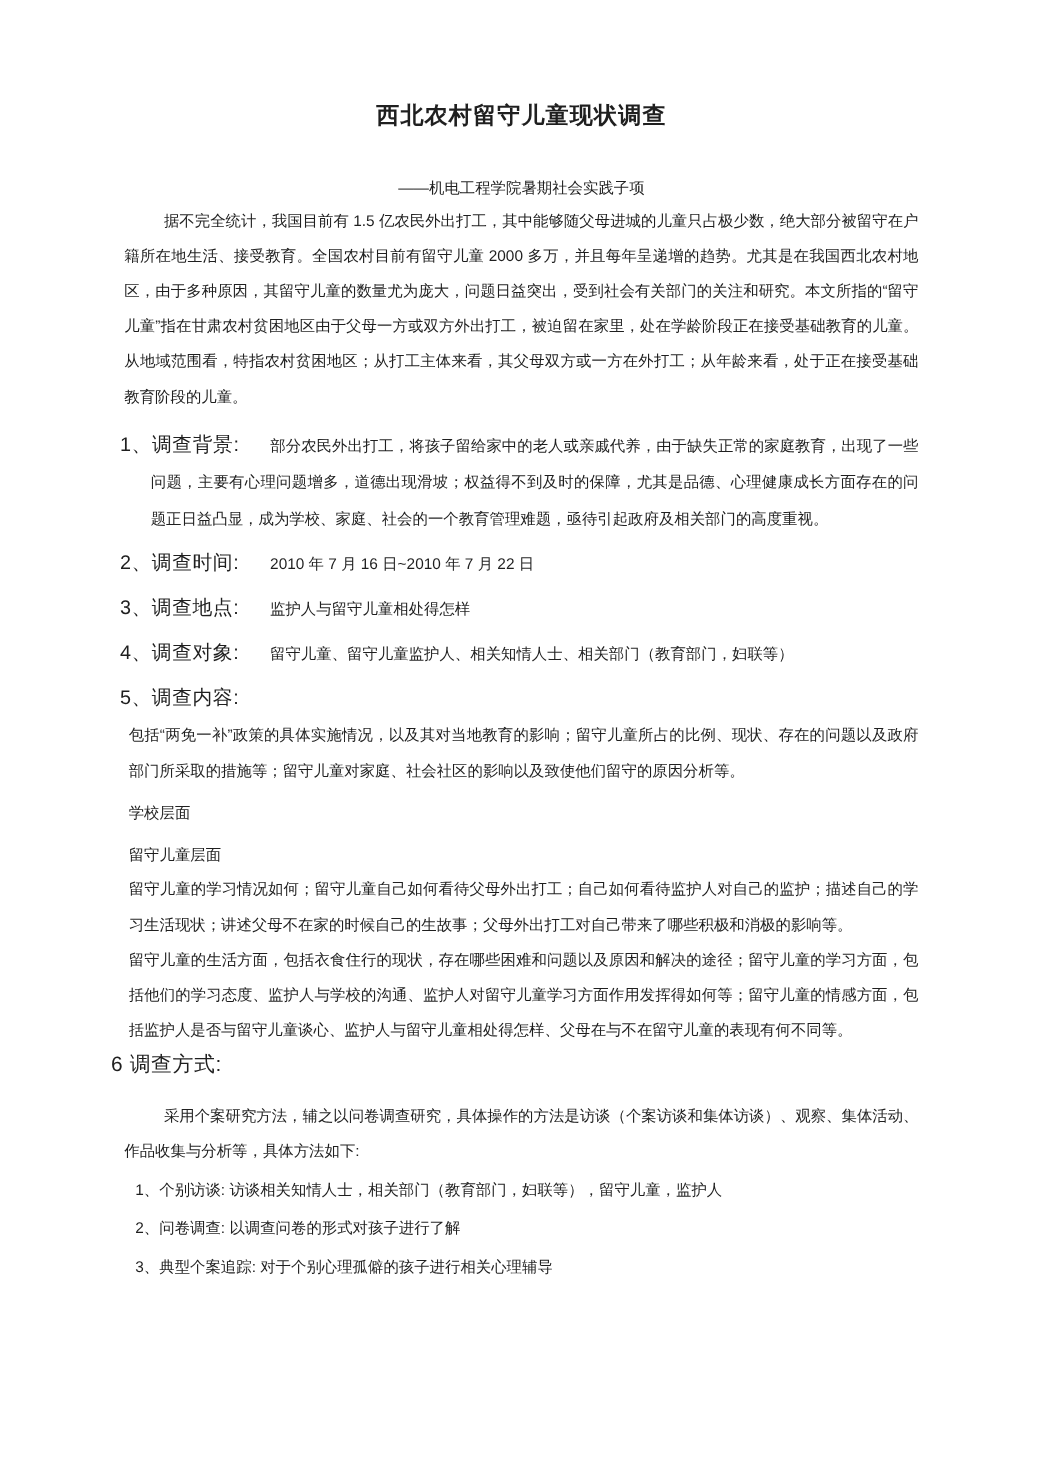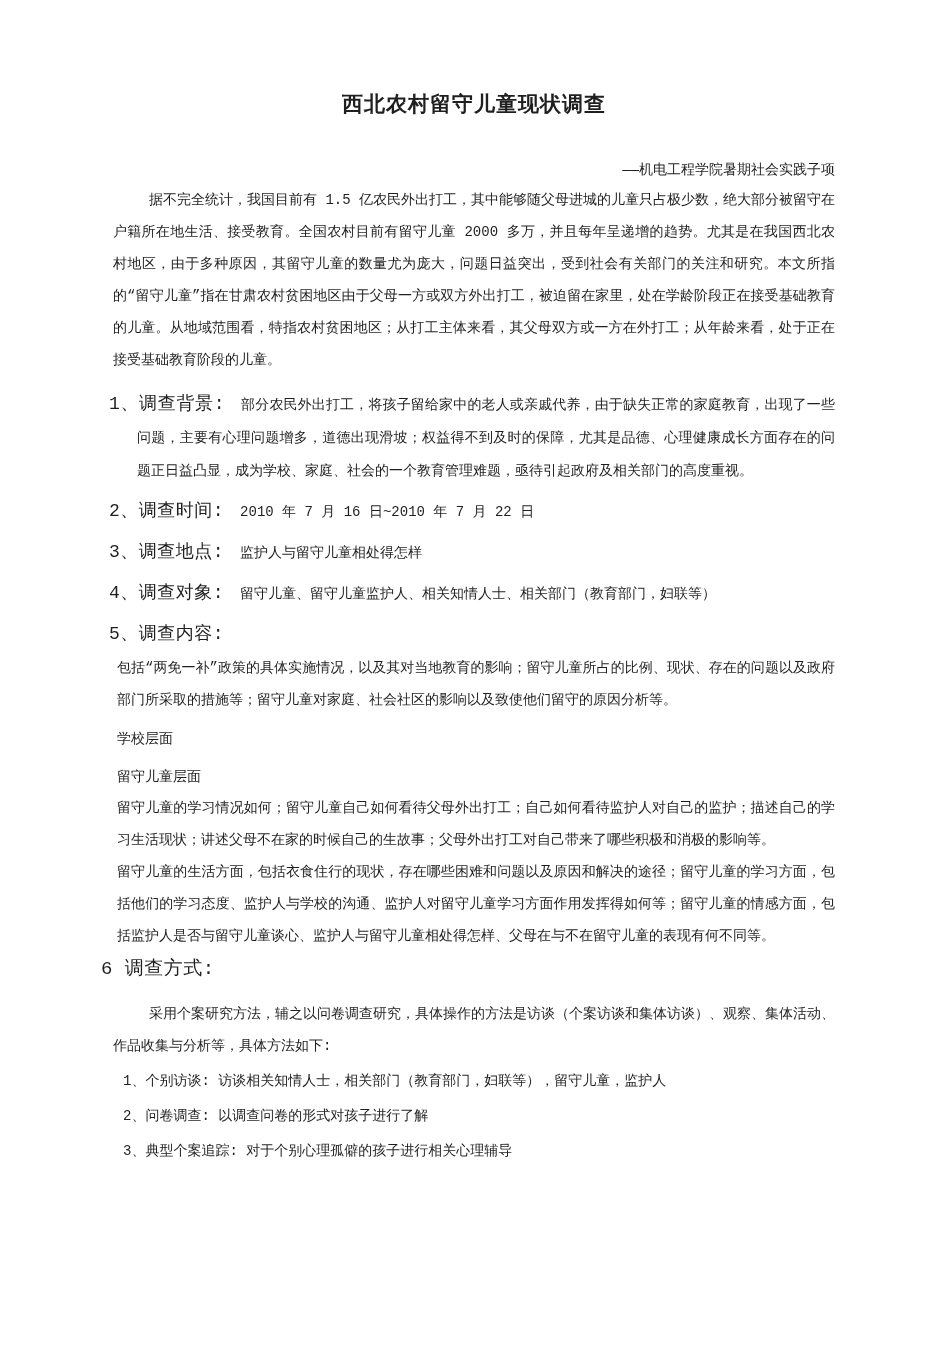--- a/index.html
+++ b/index.html
@@ -8,36 +8,36 @@
     background: #ffffff;
   }
   .page {
     position: relative;
     width: 950px;
     height: 1345px;
     margin: 0 auto;
     background: #ffffff;
     box-sizing: border-box;
     padding: 92px 115px 30px 113px;
-    font-family: Liberation Mono, monospace;
+    font-family: Liberation Sans, sans-serif;
     color: #1f1f1f;
     overflow: hidden;
   }
   .doc-title {
     font-size: 21px;
     font-weight: bold;
     text-align: center;
     letter-spacing: 1px;
     line-height: 28px;
   }
   .doc-subtitle {
     margin-top: 40px;
     font-size: 14px;
     line-height: 20px;
-    text-align: right;
+    text-align: center;
   }
   .intro {
     margin: 4px 0 0 0;
     font-size: 14px;
     line-height: 32px;
     text-align: justify;
     text-indent: 36px;
   }
   .num-section {
     margin: 7px 0 0 -4px;
@@ -46,21 +46,21 @@
     font-size: 14px;
     line-height: 33px;
     text-align: justify;
   }
   .num-section.first {
     margin-top: 12px;
   }
   .sec-head {
     font-size: 18px;
     letter-spacing: 0.5px;
-    margin-right: 16px;
+    margin-right: 28px;
     white-space: nowrap;
   }
   .sec-body {
     font-size: 14px;
   }
   .layer-title {
     margin: 8px 0 0 4px;
     font-size: 14px;
     line-height: 30px;
   }

